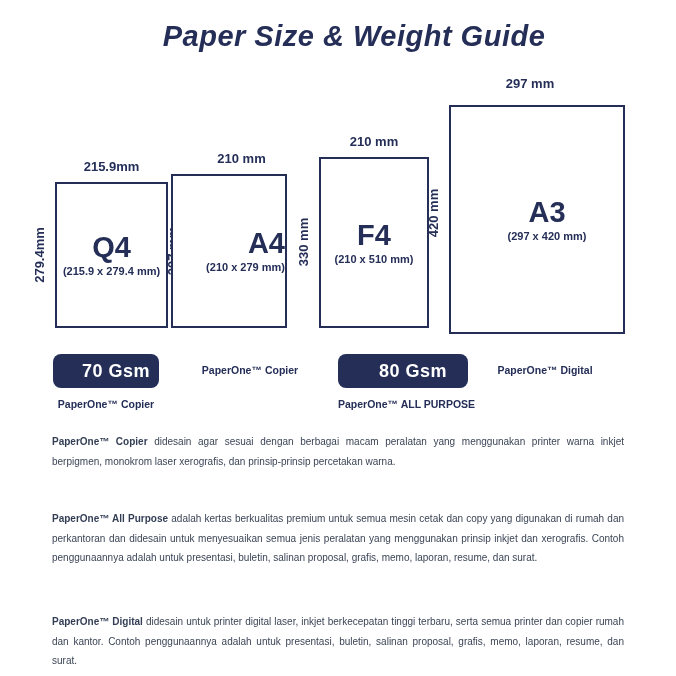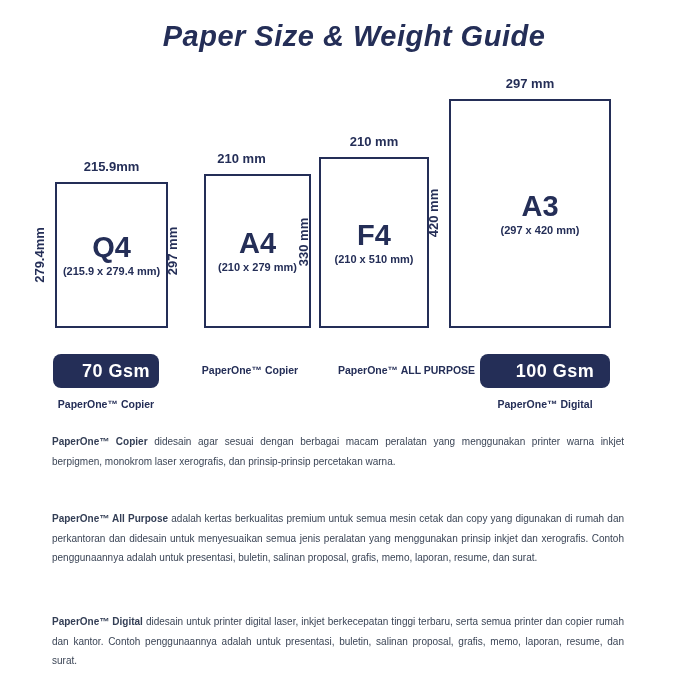--- a/index.html
+++ b/index.html
@@ -30,23 +30,23 @@
     position: absolute;
     border: 2px solid #242e57;
     background: #ffffff;
     display: flex;
     flex-direction: column;
     align-items: center;
     justify-content: center;
     gap: 3px;
   }
   .pr-0 { left: 55px;  top: 182px; width: 113px; height: 146px; }
-  .pr-1 { left: 204px; top: 174px; width: 107px; height: 154px; }
+  .pr-1 { left: 171px; top: 174px; width: 116px; height: 154px; align-items: flex-end; }
   .pr-2 { left: 319px; top: 157px; width: 110px; height: 171px; }
-  .pr-3 { left: 449px; top: 99px;  width: 162px; height: 229px; padding-left: 20px; }
+  .pr-3 { left: 449px; top: 105px;  width: 176px; height: 229px; padding-left: 20px; }
   .pname {
     font-size: 29px;
     font-weight: 700;
     color: #242e57;
     line-height: 1;
   }
   .pdims {
     font-size: 11px;
     font-weight: 700;
     color: #242e57;
@@ -161,24 +161,24 @@
 
   <div>
     <div class="wcol wc-0">
       <div class="badge">70 Gsm</div>
       <div class="wlabel">PaperOne™ Copier</div>
     </div>
     <div class="wcol wc-1">
       <div class="wlabel">PaperOne™ Copier</div>
     </div>
     <div class="wcol wc-2">
+      <div class="badge">80 Gsm</div>
       <div class="wlabel">PaperOne™ ALL PURPOSE</div>
     </div>
     <div class="wcol wc-3">
-      <div class="badge">100 Gsm</div>
       <div class="wlabel">PaperOne™ Digital</div>
     </div>
   </div>
 
   <div>
     <p class="para pg-0"><strong>PaperOne™ Copier</strong><span> didesain agar sesuai dengan berbagai macam peralatan yang menggunakan printer warna inkjet berpigmen, monokrom laser xerografis, dan prinsip-prinsip percetakan warna.</span></p>
     <p class="para pg-1"><strong>PaperOne™ All Purpose</strong><span> adalah kertas berkualitas premium untuk semua mesin cetak dan copy yang digunakan di rumah dan perkantoran dan didesain untuk menyesuaikan semua jenis peralatan yang menggunakan prinsip inkjet dan xerografis. Contoh penggunaannya adalah untuk presentasi, buletin, salinan proposal, grafis, memo, laporan, resume, dan surat.</span></p>
     <p class="para pg-2"><strong>PaperOne™ Digital</strong><span> didesain untuk printer digital laser, inkjet berkecepatan tinggi terbaru, serta semua printer dan copier rumah dan kantor. Contoh penggunaannya adalah untuk presentasi, buletin, salinan proposal, grafis, memo, laporan, resume, dan surat.</span></p>
   </div>
 

